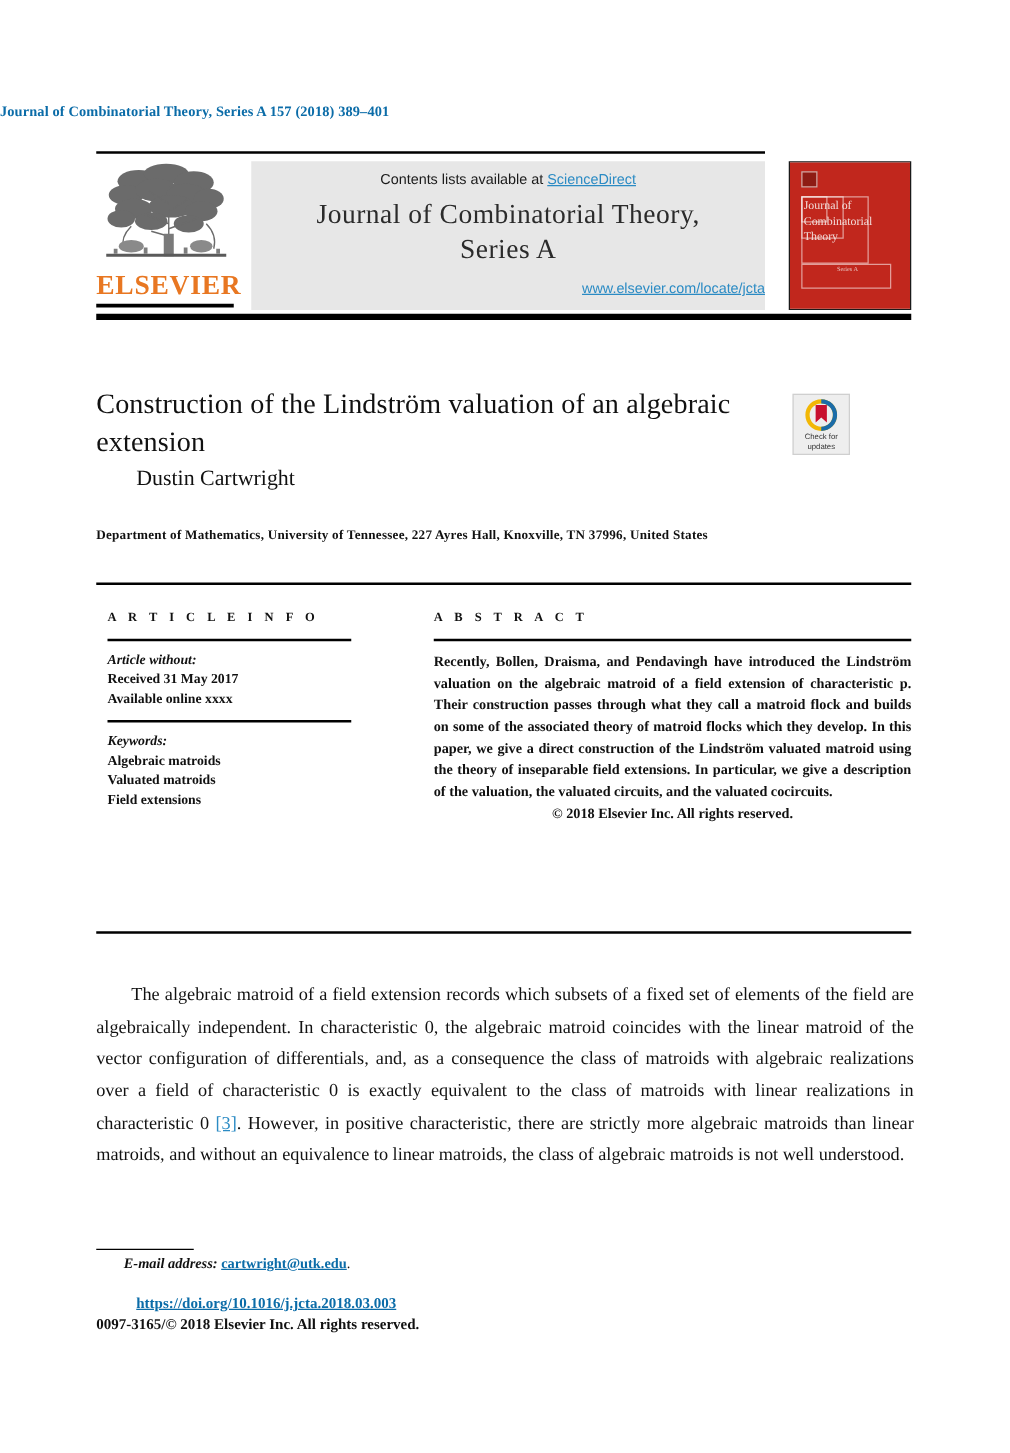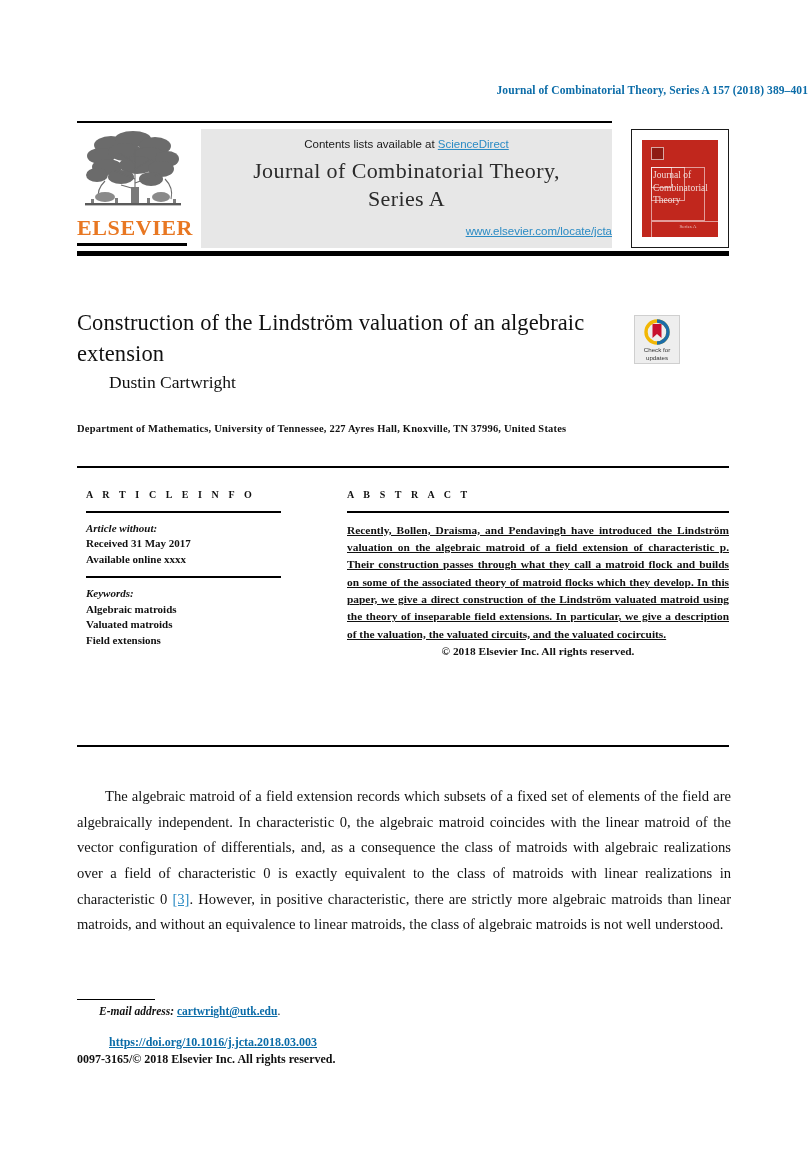--- a/index.html
+++ b/index.html
@@ -22,21 +22,21 @@
     width: 808px;
     height: 1162px;
   }
 
   
   .running-head {
     position: absolute;
     left: 0;
     top: 84px;
     width: 808px;
-    text-align: right;
+    text-align: left;
     font-family: "Liberation Serif", "DejaVu Serif", serif;
     font-weight: bold;
     font-size: 11.5px;
     letter-spacing: 0.1px;
     color: #0b6ca8;
   }
 
   
   .masthead {
     position: absolute;
@@ -147,21 +147,21 @@
   
   .cover-thumb {
     position: absolute;
     left: 554px;
     top: 8px;
     width: 98px;
     height: 119px;
     border: 1.5px solid #1a1a1a;
     box-sizing: border-box;
     background: #ffffff;
-    padding: 10px;
+    padding: 0;
   }
   .cover-inner {
     position: relative;
     width: 100%;
     height: 100%;
     background: #c1271d;
     overflow: hidden;
   }
   .cover-seal {
     position: absolute;
@@ -335,21 +335,20 @@
     margin-top: 9px;
   }
   .abstract-text {
     margin-top: 9px;
     font-family: "Liberation Serif", "DejaVu Serif", serif;
     font-size: 11.4px;
     font-weight: bold;
     line-height: 1.52;
     text-align: justify;
     color: #111;
-    text-decoration: underline;
   }
   .abstract-copy {
     margin-top: 2px;
     font-family: "Liberation Serif", "DejaVu Serif", serif;
     font-size: 11.4px;
     font-weight: bold;
     text-align: center;
     color: #111;
   }
 

